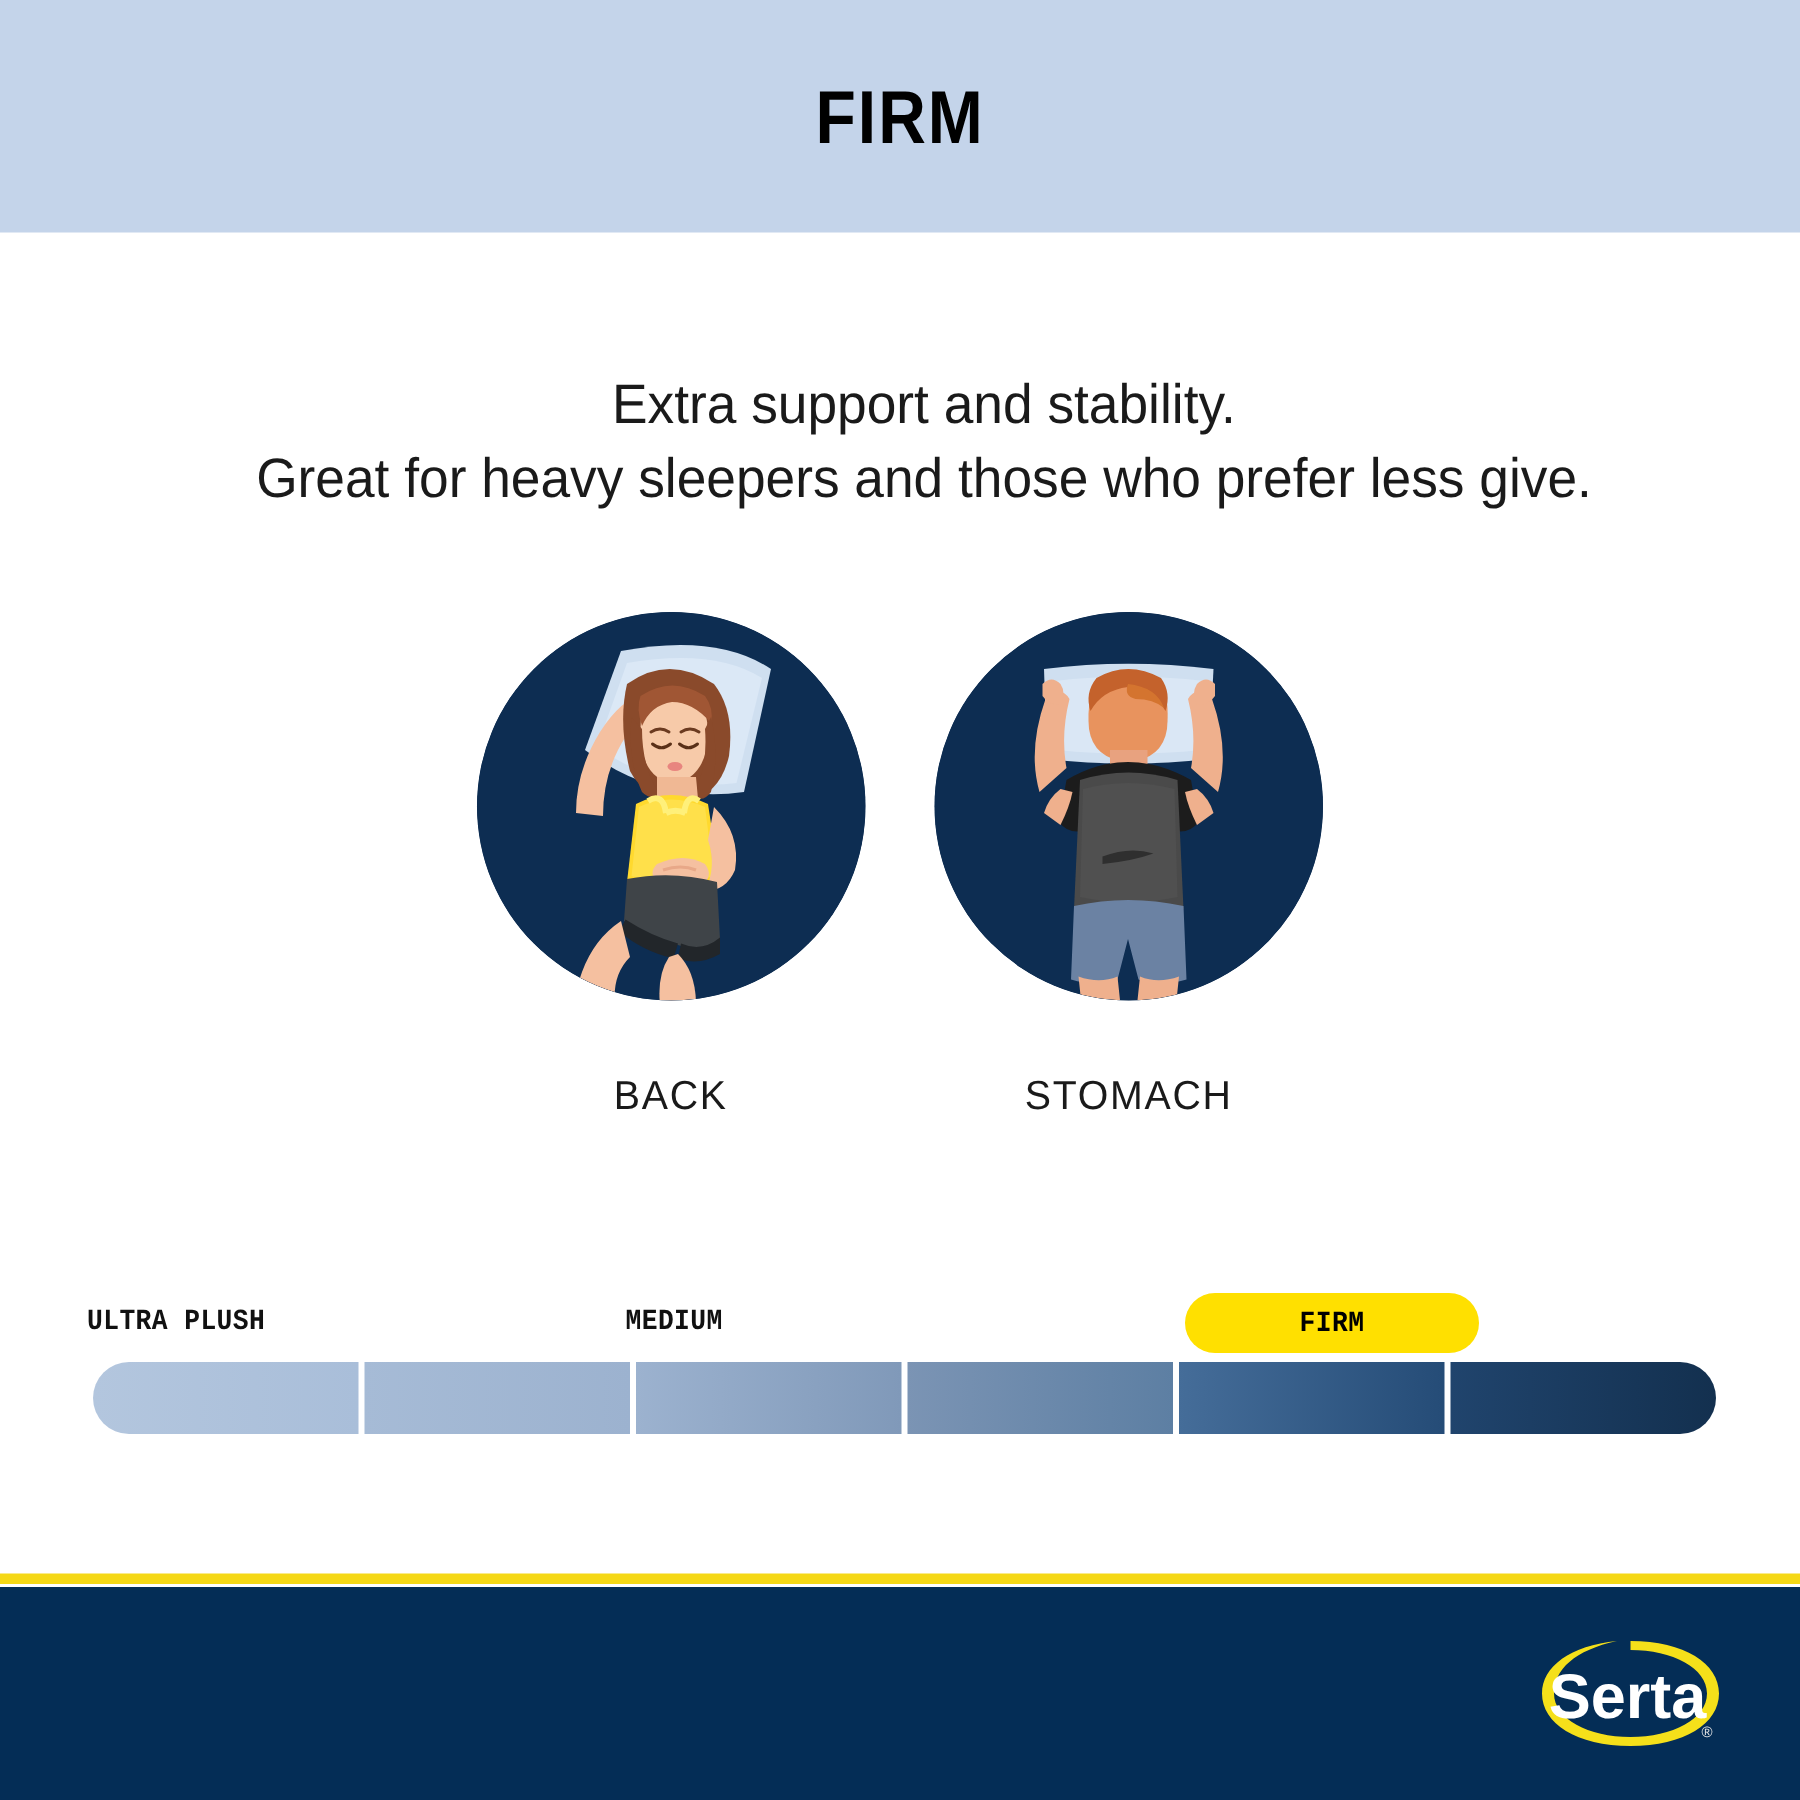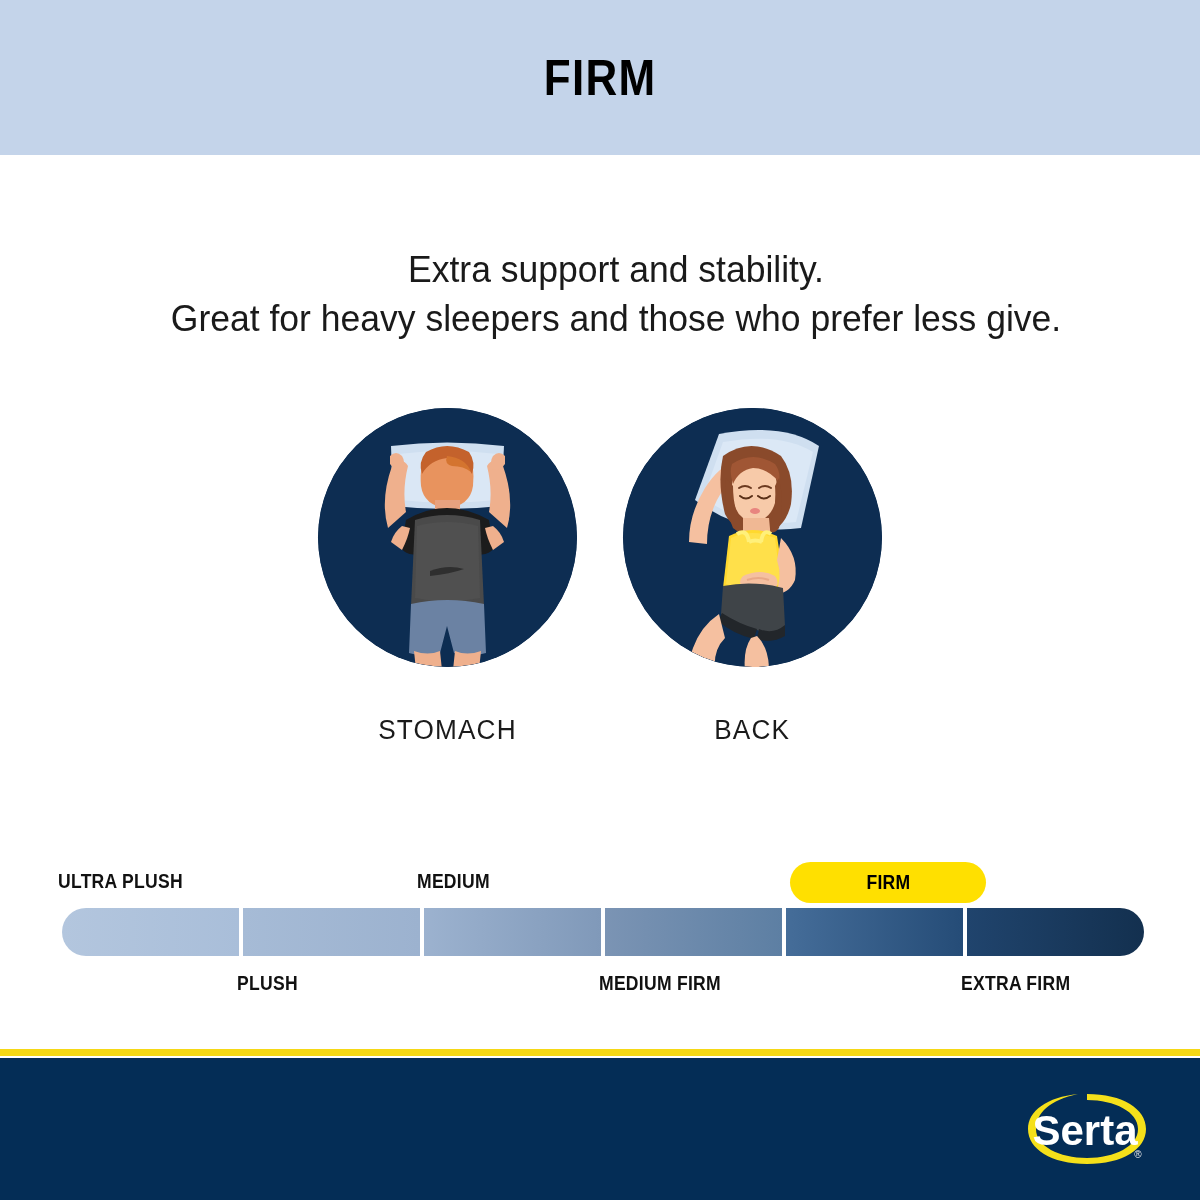--- a/index.html
+++ b/index.html
@@ -43,21 +43,21 @@
   }
   .circle svg{ display:block; width:259px; height:259px; }
   .sleeper-label{
     margin-top:48px; font-size:27px; color:#1a1a1a;
     letter-spacing:1.2px; transform:scaleX(0.97);
   }
 
   
   .scale-wrap{ position:absolute; left:62px; top:862px; width:1082px; }
 
-  .labels-top{ position:relative; height:46px; }
+  .labels-top{ position:relative; height:46px;font-family:Liberation Mono, monospace; }
   .labels-bottom{ position:relative; height:40px; margin-top:12px; }
   .lbl{
     position:absolute; font-size:19.5px; font-weight:bold; color:#111111;
     letter-spacing:0.3px; white-space:nowrap; transform:scaleX(0.9);
     transform-origin:left center;
   }
   .lbl.pill{
     background:#ffe000; color:#000000;
     padding:9px 0 9px 0; border-radius:22px; text-align:center;
     width:196px; transform:none; font-size:19.5px;
@@ -92,20 +92,79 @@
 <div class="header-band">
   <div class="header-title">FIRM</div>
 </div>
 
 <div class="subtitle">
   <div>Extra support and stability.</div>
   <div>Great for heavy sleepers and those who prefer less give.</div>
 </div>
 
 <div class="sleepers">
+
+  <div class="sleeper">
+    <div class="circle">
+      <svg viewBox="0 0 259 259" xmlns="http://www.w3.org/2000/svg">
+        <defs>
+            <clipPath id="cb">
+              <circle cx="129.5" cy="129.5" r="129.5"></circle>
+            </clipPath>
+          </defs>
+        <g clip-path="url(#cb)">
+          <rect width="259" height="259" fill="#0d2d52"></rect>
+
+          <path d="M72 92 L96 26 Q160 14 196 38 L178 120 Q120 128 72 92 Z" fill="#cfdff0"></path>
+          <path d="M80 90 L100 34 Q158 24 190 44 L173 114 Q122 120 80 90 Z" fill="#dbe8f6"></path>
+
+          <path d="M66 134 Q66 106 82 80 Q96 58 112 54 Q122 54 120 64 Q104 72 94 92 Q84 112 84 136 Z" fill="#f5c0a0"></path>
+          <path d="M108 52 Q120 48 126 56 Q128 64 120 68 Q110 66 106 60 Z" fill="#f5c0a0"></path>
+
+          <path d="M100 48 Q128 28 158 48 Q172 66 168 96 Q162 122 140 126 Q112 126 102 106 Q94 74 100 48 Z" fill="#8a4a2b"></path>
+
+          <path d="M113 56 Q130 46 148 56 Q156 70 153 92 Q148 112 131 114 Q114 112 110 92 Q107 70 113 56 Z" fill="#f7caa9"></path>
+
+          <path d="M109 56 Q130 42 152 56 Q158 64 156 74 Q144 60 130 60 Q116 62 110 76 Q106 64 109 56 Z" fill="#a05634"></path>
+
+          <path d="M103 70 Q100 98 110 120 Q116 126 122 122 Q110 104 110 78 Z" fill="#8a4a2b"></path>
+          <path d="M156 70 Q162 96 156 120 Q150 128 144 122 Q154 104 152 78 Z" fill="#8a4a2b"></path>
+
+          <path d="M116 80 Q122 76 128 80" stroke="#6b3a20" stroke-width="2" fill="none" stroke-linecap="round"></path>
+          <path d="M136 80 Q142 76 148 80" stroke="#6b3a20" stroke-width="2" fill="none" stroke-linecap="round"></path>
+          <path d="M117 88 Q123 93 129 88" stroke="#5a3018" stroke-width="2" fill="none" stroke-linecap="round"></path>
+          <path d="M135 88 Q141 93 147 88" stroke="#5a3018" stroke-width="2" fill="none" stroke-linecap="round"></path>
+          <ellipse cx="132" cy="103" rx="5" ry="3" fill="#e8857f"></ellipse>
+
+          <path d="M120 110 L146 110 L148 132 L120 132 Z" fill="#f0b894"></path>
+
+          <path d="M106 128 Q129 116 154 128 L162 180 Q130 190 100 180 Z" fill="#ffd92e"></path>
+          <path d="M108 130 Q129 120 152 130 L158 176 Q130 185 103 176 Z" fill="#ffe04a"></path>
+
+          <path d="M114 126 Q124 120 126 134" stroke="#fff07a" stroke-width="4" fill="none"></path>
+          <path d="M148 126 Q140 120 138 134" stroke="#fff07a" stroke-width="4" fill="none"></path>
+          <path d="M126 134 Q132 131 139 134" stroke="#fff07a" stroke-width="4" fill="none"></path>
+
+          <path d="M158 130 Q176 148 172 172 Q166 186 152 186 Q160 170 154 152 Z" fill="#f5c0a0"></path>
+
+          <path d="M120 168 Q138 160 152 168 Q158 176 150 182 Q132 186 120 180 Q114 174 120 168 Z" fill="#f5c0a0"></path>
+          <path d="M124 172 Q136 168 146 172" stroke="#e8a888" stroke-width="2" fill="none"></path>
+
+          <path d="M100 178 Q130 172 160 180 L162 218 Q150 228 134 222 Q114 218 98 206 Z" fill="#3f4448"></path>
+          <path d="M99 205 Q116 216 134 221 L131 231 Q110 226 95 213 Z" fill="#22262a"></path>
+          <path d="M136 221 Q150 227 162 217 L162 228 Q148 236 134 231 Z" fill="#22262a"></path>
+
+          <path d="M96 206 Q78 218 70 240 Q64 256 70 262 L92 262 Q90 242 102 230 Z" fill="#f5c0a0"></path>
+
+          <path d="M134 228 Q146 240 146 262 L122 262 Q120 242 128 230 Z" fill="#f5c0a0"></path>
+        </g>
+      </svg>
+    </div>
+    <div class="sleeper-label">BACK</div>
+  </div>
 
   <div class="sleeper">
     <div class="circle">
       <svg viewBox="0 0 259 259" xmlns="http://www.w3.org/2000/svg">
         <defs>
             <clipPath id="cs">
               <circle cx="129.5" cy="129.5" r="129.5"></circle>
             </clipPath>
           </defs>
         <g clip-path="url(#cs)">
@@ -139,103 +198,39 @@
           <path d="M93 196 Q129 188 166 196 L168 245 Q150 250 136 245 L129 218 L122 245 Q108 250 91 245 Z" fill="#6b82a3"></path>
 
           <path d="M96 243 Q110 248 122 243 L124 262 L98 262 Z" fill="#efb08d"></path>
           <path d="M137 243 Q149 248 163 243 L161 262 L135 262 Z" fill="#efb08d"></path>
         </g>
       </svg>
     </div>
     <div class="sleeper-label">STOMACH</div>
   </div>
 
-  <div class="sleeper">
-    <div class="circle">
-      <svg viewBox="0 0 259 259" xmlns="http://www.w3.org/2000/svg">
-        <defs>
-            <clipPath id="cb">
-              <circle cx="129.5" cy="129.5" r="129.5"></circle>
-            </clipPath>
-          </defs>
-        <g clip-path="url(#cb)">
-          <rect width="259" height="259" fill="#0d2d52"></rect>
-
-          <path d="M72 92 L96 26 Q160 14 196 38 L178 120 Q120 128 72 92 Z" fill="#cfdff0"></path>
-          <path d="M80 90 L100 34 Q158 24 190 44 L173 114 Q122 120 80 90 Z" fill="#dbe8f6"></path>
-
-          <path d="M66 134 Q66 106 82 80 Q96 58 112 54 Q122 54 120 64 Q104 72 94 92 Q84 112 84 136 Z" fill="#f5c0a0"></path>
-          <path d="M108 52 Q120 48 126 56 Q128 64 120 68 Q110 66 106 60 Z" fill="#f5c0a0"></path>
-
-          <path d="M100 48 Q128 28 158 48 Q172 66 168 96 Q162 122 140 126 Q112 126 102 106 Q94 74 100 48 Z" fill="#8a4a2b"></path>
-
-          <path d="M113 56 Q130 46 148 56 Q156 70 153 92 Q148 112 131 114 Q114 112 110 92 Q107 70 113 56 Z" fill="#f7caa9"></path>
-
-          <path d="M109 56 Q130 42 152 56 Q158 64 156 74 Q144 60 130 60 Q116 62 110 76 Q106 64 109 56 Z" fill="#a05634"></path>
-
-          <path d="M103 70 Q100 98 110 120 Q116 126 122 122 Q110 104 110 78 Z" fill="#8a4a2b"></path>
-          <path d="M156 70 Q162 96 156 120 Q150 128 144 122 Q154 104 152 78 Z" fill="#8a4a2b"></path>
-
-          <path d="M116 80 Q122 76 128 80" stroke="#6b3a20" stroke-width="2" fill="none" stroke-linecap="round"></path>
-          <path d="M136 80 Q142 76 148 80" stroke="#6b3a20" stroke-width="2" fill="none" stroke-linecap="round"></path>
-          <path d="M117 88 Q123 93 129 88" stroke="#5a3018" stroke-width="2" fill="none" stroke-linecap="round"></path>
-          <path d="M135 88 Q141 93 147 88" stroke="#5a3018" stroke-width="2" fill="none" stroke-linecap="round"></path>
-          <ellipse cx="132" cy="103" rx="5" ry="3" fill="#e8857f"></ellipse>
-
-          <path d="M120 110 L146 110 L148 132 L120 132 Z" fill="#f0b894"></path>
-
-          <path d="M106 128 Q129 116 154 128 L162 180 Q130 190 100 180 Z" fill="#ffd92e"></path>
-          <path d="M108 130 Q129 120 152 130 L158 176 Q130 185 103 176 Z" fill="#ffe04a"></path>
-
-          <path d="M114 126 Q124 120 126 134" stroke="#fff07a" stroke-width="4" fill="none"></path>
-          <path d="M148 126 Q140 120 138 134" stroke="#fff07a" stroke-width="4" fill="none"></path>
-          <path d="M126 134 Q132 131 139 134" stroke="#fff07a" stroke-width="4" fill="none"></path>
-
-          <path d="M158 130 Q176 148 172 172 Q166 186 152 186 Q160 170 154 152 Z" fill="#f5c0a0"></path>
-
-          <path d="M120 168 Q138 160 152 168 Q158 176 150 182 Q132 186 120 180 Q114 174 120 168 Z" fill="#f5c0a0"></path>
-          <path d="M124 172 Q136 168 146 172" stroke="#e8a888" stroke-width="2" fill="none"></path>
-
-          <path d="M100 178 Q130 172 160 180 L162 218 Q150 228 134 222 Q114 218 98 206 Z" fill="#3f4448"></path>
-          <path d="M99 205 Q116 216 134 221 L131 231 Q110 226 95 213 Z" fill="#22262a"></path>
-          <path d="M136 221 Q150 227 162 217 L162 228 Q148 236 134 231 Z" fill="#22262a"></path>
-
-          <path d="M96 206 Q78 218 70 240 Q64 256 70 262 L92 262 Q90 242 102 230 Z" fill="#f5c0a0"></path>
-
-          <path d="M134 228 Q146 240 146 262 L122 262 Q120 242 128 230 Z" fill="#f5c0a0"></path>
-        </g>
-      </svg>
-    </div>
-    <div class="sleeper-label">BACK</div>
-  </div>
-
 </div>
 
 <div class="scale-wrap">
 
   <div class="labels-top">
     <div class="lbl" style="left:-4px; top:8px;">ULTRA PLUSH</div>
     <div class="lbl" style="left:355px; top:8px;">MEDIUM</div>
     <div class="lbl pill" style="left:728px; top:0px;"><span>FIRM</span></div>
   </div>
 
   <div class="bar">
     <div class="seg first" style="background:linear-gradient(90deg,#b3c6de,#a9bed9);"></div>
     <div class="seg" style="background:linear-gradient(90deg,#a6bbd6,#9cb2cf);"></div>
     <div class="seg" style="background:linear-gradient(90deg,#9cb2cf,#8099b9);"></div>
     <div class="seg" style="background:linear-gradient(90deg,#7b94b4,#5d7fa3);"></div>
     <div class="seg" style="background:linear-gradient(90deg,#456d99,#254c77);"></div>
     <div class="seg last" style="background:linear-gradient(90deg,#20446d,#13304f);"></div>
   </div>
 
-  <div class="labels-bottom">
-    <div class="lbl" style="left:175px; top:4px;">PLUSH</div>
-    <div class="lbl" style="left:537px; top:4px;">MEDIUM FIRM</div>
-    <div class="lbl" style="left:899px; top:4px;">EXTRA FIRM</div>
-  </div>
 
 </div>
 
 <div class="footer-rule"></div>
 <div class="footer-band"></div>
 
 <div class="logo">
   <svg viewBox="0 0 130 84" xmlns="http://www.w3.org/2000/svg">
 
     <path d="M65 6 C101 6 124 21 124 41 C124 61 101 76 65 76 C29 76 6 61 6 41 C6 23 25 9 56 6

